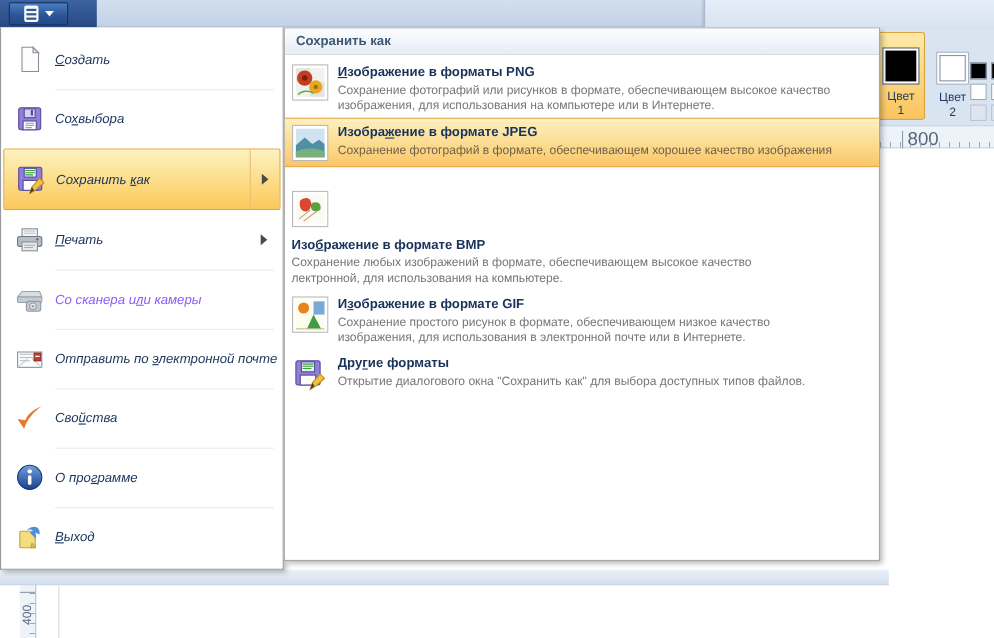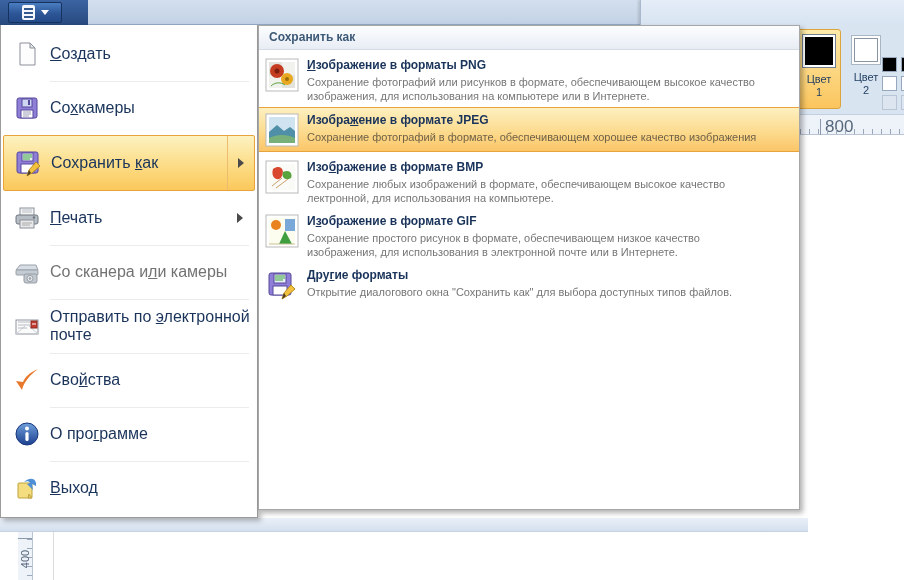--- a/index.html
+++ b/index.html
@@ -21,21 +21,21 @@
   .doc-ico { width:13px; height:15px; background:#f4f7fb; border-radius:2px; position:relative; }
   .doc-ico::before { content:""; position:absolute; left:2px; top:3px; width:9px; height:2px;
                      background:#34598f; box-shadow:0 4px 0 #34598f, 0 8px 0 #34598f; }
   .caret { width:0; height:0; border-left:4px solid transparent; border-right:4px solid transparent;
            border-top:5px solid #fff; }
 
   
   .ribbon { position:absolute; left:0; top:25px; width:904px; height:90px; background:#d9e4f1;
             border-bottom:1px solid #c2cfdf; }
   .color-chip { position:absolute; top:4px; width:44px; height:80px; display:flex; flex-direction:column;
-                align-items:center; padding-top:5px; border-radius:3px; cursor:pointer; }
+                align-items:center; padding-top:5px; border-radius:3px; cursor:pointer;justify-content:flex-end; }
   .chip1 { left:797px; background:linear-gradient(#fdeaa9,#fbc55e); border:1px solid #dca43f; }
   .chip2 { left:846px; width:40px; }
   .swatch1 { width:32px; height:32px; background:#000; border:2px solid #fff; box-shadow:0 0 0 1px #6f7e90; }
   .swatch2 { width:24px; height:24px; margin-top:4px; background:#fff; border:1px solid #8a95a3;
              box-shadow:0 0 0 2px #fdfdfd, 0 0 0 3px #aab6c4; }
   .chip-label { margin-top:6px; font-size:11px; line-height:13px; color:#1e3c5f; text-align:center; }
   .chip2 .chip-label { margin-top:9px; }
   .palette { position:absolute; left:882px; top:32px; display:grid;
              grid-template-columns:15px 15px; grid-auto-rows:15px; gap:4px; }
   .pal { border:1px solid #98a8bc; background:#fff; }
@@ -62,23 +62,23 @@
   .canvas-edge { position:absolute; left:53px; top:532px; width:1px; height:48px; background:#dcdcdc; }
 
   
   .menu-panel { position:absolute; left:0; top:25px; width:258px; height:493px; background:#fff;
                 border:1px solid #9b9b9b; border-top:none; box-shadow:3px 3px 5px rgba(0,0,0,.28);
                 z-index:5; display:flex; flex-direction:column; padding:2px; }
   .mi { flex:1; position:relative; display:flex; align-items:center; padding-left:10px; gap:9px;
         cursor:pointer; }
   .mi + .mi::before { content:""; position:absolute; left:47px; right:6px; top:0; height:1px; background:#ececec; }
   .mi .ico { width:28px; height:28px; flex:0 0 28px; display:flex; align-items:center; justify-content:center; }
-  .mi .lbl { font-size:16px; color:#19335a; }
+  .mi .lbl { font-size:12px; color:#19335a;font-style:italic; }
   .mi.dis { cursor:default; }
-  .mi.dis .lbl { color:#737373; }
+  .mi.dis .lbl { color:#8b5cf6; }
   .mi .arr { position:absolute; right:12px; top:50%; margin-top:-5px; width:0; height:0;
              border-top:5px solid transparent; border-bottom:5px solid transparent; border-left:6px solid #4a4a4a; }
   .mi.dis .arr { border-left-color:#aab0b8; }
   .mi.hl { border:1px solid #e8a33d; border-radius:2px;
            background:linear-gradient(#fdf2c1,#fcd97e 62%,#fbc85c); }
   .mi.hl::before { display:none; }
   .mi.hl + .mi::before { display:none; }
   .mi.hl .arrbox { position:absolute; right:0; top:0; bottom:0; width:27px; border-left:1px solid #ecbd6f;
                    display:flex; align-items:center; justify-content:center; }
   .mi.hl .arrbox .arr { position:static; margin:0; }
@@ -167,21 +167,21 @@
     <div class="mi">
       <span class="ico">
         <svg width="28" height="28" viewBox="0 0 28 28">
             <rect x="4" y="4" width="20" height="20" rx="2" fill="#8f7fd6" stroke="#57499e"></rect>
             <rect x="9" y="5" width="10" height="8" fill="#cfd6f2" stroke="#57499e"></rect>
             <rect x="15" y="6" width="2" height="5" fill="#57499e"></rect>
             <rect x="8" y="16" width="12" height="8" fill="#fff" stroke="#57499e"></rect>
             <path d="M10 18h8M10 20h8M10 22h6" stroke="#9aa0b5"></path>
           </svg>
       </span>
-      <span class="lbl"><span>Со</span><u>х</u><span>камеры</span></span>
+      <span class="lbl"><span>Со</span><u>х</u><span>выбора</span></span>
     </div>
 
     <div class="mi hl">
       <span class="ico">
         <svg width="28" height="28" viewBox="0 0 28 28">
             <rect x="3" y="3" width="21" height="21" rx="2" fill="#8f7fd6" stroke="#57499e"></rect>
             <rect x="8" y="4" width="11" height="8" fill="#e9edf8" stroke="#57499e"></rect>
             <path d="M9 6h9M9 8h9M9 10h7" stroke="#3aa53a"></path>
             <rect x="7" y="15" width="13" height="9" fill="#fff" stroke="#57499e"></rect>
             <path d="M13 27l2-6 7-8 4 4-8 7z" fill="#f2c23e" stroke="#b98d20"></path>
@@ -307,21 +307,21 @@
             <path d="M4 19l8-7 7 6 6-4 5 4v12H4z" fill="#4f8fa8"></path>
             <path d="M4 25c8-4 18-4 26 0v5H4z" fill="#77b07a"></path>
           </svg>
       </span>
       <div class="txt">
         <div class="t"><span>Изобра</span><u>ж</u><span>ение в формате JPEG</span></div>
         <div class="d">Сохранение фотографий в формате, обеспечивающем хорошее качество изображения</div>
       </div>
     </div>
 
-    <div class="smi" style="margin-top:3px;">
+    <div class="smi" style="margin-top:16px;flex-direction:column;">
       <span class="thumb">
         <svg width="34" height="34" viewBox="0 0 34 34">
             <rect x="1" y="1" width="32" height="32" fill="#fff" stroke="#b9b9b9"></rect>
             <rect x="4" y="4" width="26" height="26" fill="#fafaf7"></rect>
             <path d="M8 9c7-5 12 0 9 7s-12 2-9-7z" fill="#d9482e"></path>
             <path d="M18 12c6-3 10 1 8 6-5 3-10 0-8-6z" fill="#58a33c"></path>
             <path d="M7 26l10-8M11 28l12-9" stroke="#c9a06a"></path>
           </svg>
       </span>
       <div class="txt">

